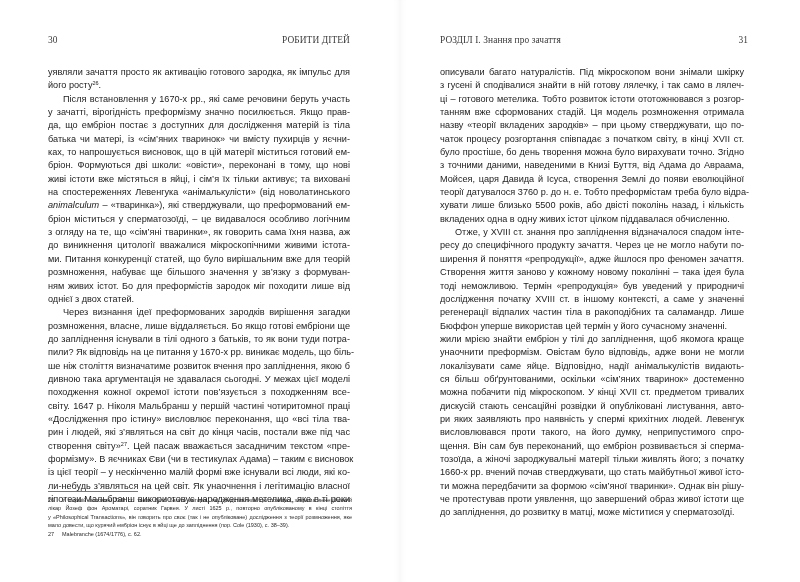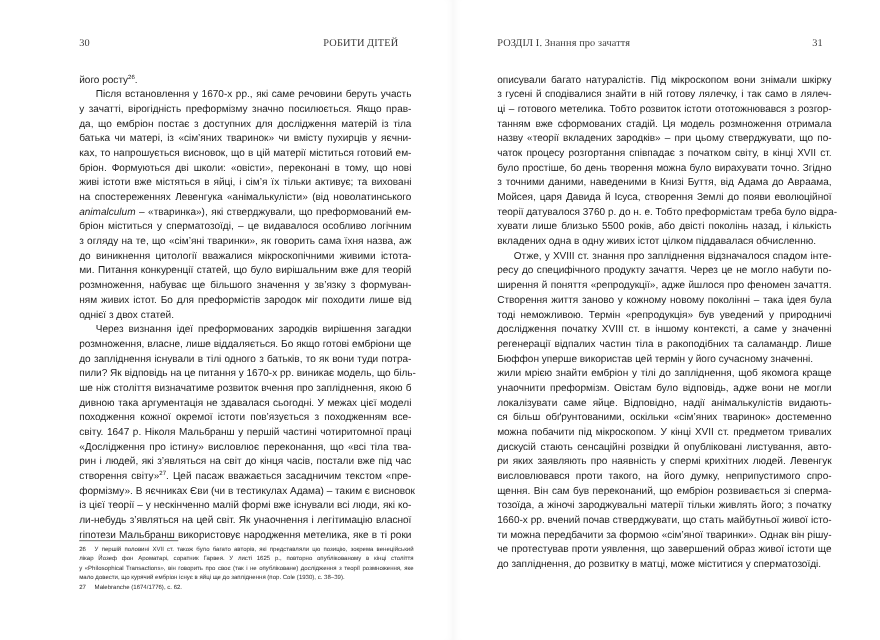--- a/index.html
+++ b/index.html
@@ -3,21 +3,21 @@
   <meta charset="utf-8">
   <style>
     html, body { margin: 0; padding: 0; }
     body {
       width: 800px; height: 582px; overflow: hidden;
       background: #ffffff;
       font-family: "Liberation Sans", "DejaVu Sans", sans-serif;
       color: #1c1c1c;
       position: relative;
     }
-    .spread { position: absolute; inset: 0; display: flex; padding-left: 24px; }
+    .spread { position: absolute; inset: 0; display: flex; }
     .page { position: relative; width: 400px; height: 582px; background: #fff; }
     .page.left { box-shadow: inset -6px 0 10px -8px rgba(0,0,0,0.08); }
     .page.right { box-shadow: inset 6px 0 10px -8px rgba(0,0,0,0.08); }
 
     .running-head {
       position: absolute; top: 35px;
       font-family: "Liberation Serif", "DejaVu Serif", serif;
       font-size: 9.4px; color: #3a3a3a; letter-spacing: 0.1px;
     }
     .left .folio { left: 48px; }
@@ -52,20 +52,21 @@
     .fn-num { display: inline-block; width: 14px; text-align: left; }
   </style>
 </head>
 <body>
 
 <div class="spread">
   <div class="page left">
     <div class="running-head folio">30</div>
     <div class="running-head rh-title">РОБИТИ ДІТЕЙ</div>
     <div class="text-block" id="left-text">
+        <span class="line"><span>уявляли зачаття просто як активацію готового зародка, як імпульс для</span></span>
         <span class="line last"><span>його росту</span><sup>26</sup>.</span>
         <span class="line indent"><span>Після встановлення у 1670-х рр., які саме речовини беруть участь</span></span>
         <span class="line"><span>у зачатті, вірогідність преформізму значно посилюється. Якщо прав-</span></span>
         <span class="line"><span>да, що ембріон постає з доступних для дослідження матерій із тіла</span></span>
         <span class="line"><span>батька чи матері, із «сім’яних тваринок» чи вмісту пухирців у яєчни-</span></span>
         <span class="line"><span>ках, то напрошується висновок, що в цій матерії міститься готовий ем-</span></span>
         <span class="line"><span>бріон. Формуються дві школи: «овісти», переконані в тому, що нові</span></span>
         <span class="line"><span>живі істоти вже містяться в яйці, і сім’я їх тільки активує; та виховані</span></span>
         <span class="line"><span>на спостереженнях Левенгука «анімалькулісти» (від новолатинського</span></span>
         <span class="line"><em>animalculum</em><span> – «тваринка»), які стверджували, що преформований ем-</span></span>

